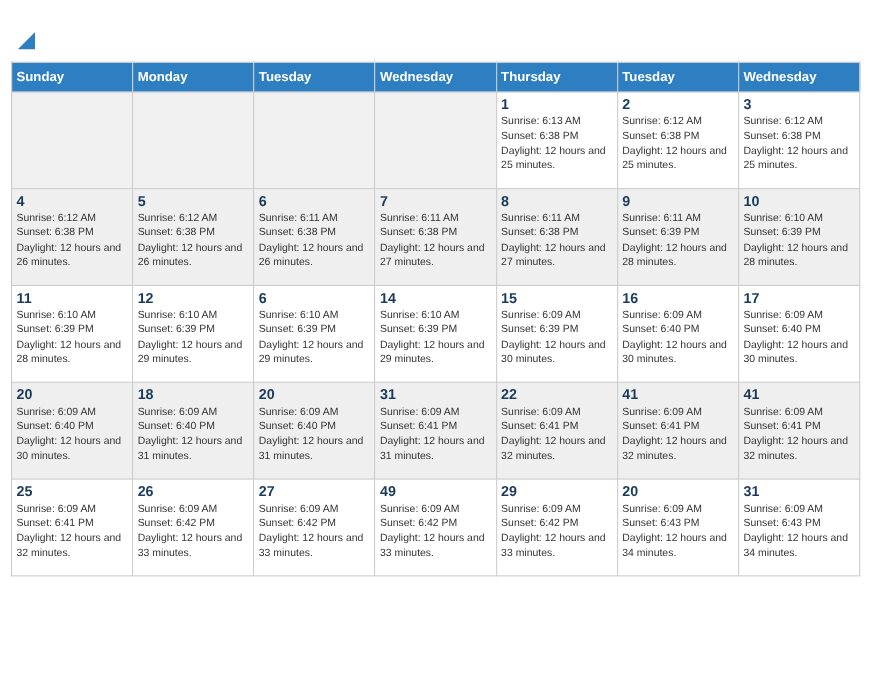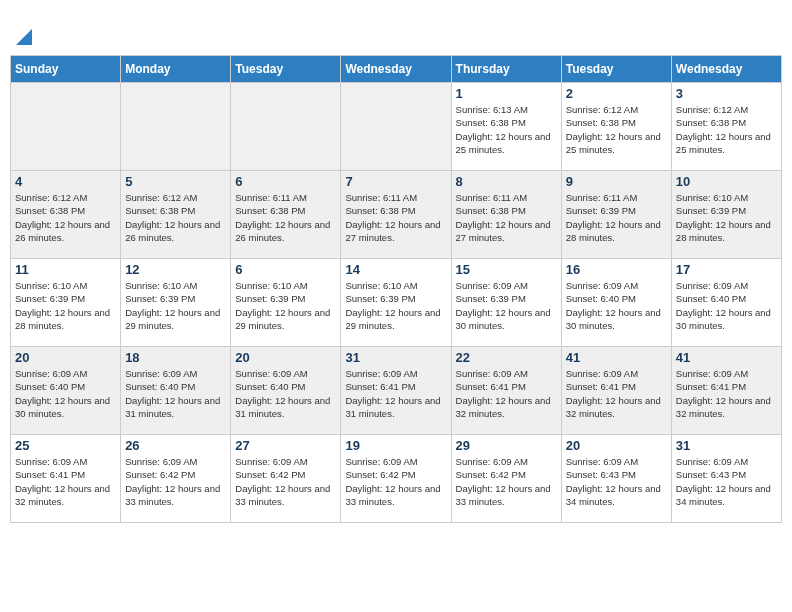--- a/index.html
+++ b/index.html
@@ -235,21 +235,21 @@
         </td>
         <td>
           <span class="day-num">26</span>
           <div class="day-info">Sunrise: 6:09 AM<br>Sunset: 6:42 PM<br>Daylight: 12 hours and 33 minutes.</div>
         </td>
         <td>
           <span class="day-num">27</span>
           <div class="day-info">Sunrise: 6:09 AM<br>Sunset: 6:42 PM<br>Daylight: 12 hours and 33 minutes.</div>
         </td>
         <td>
-          <span class="day-num">19</span>
+          <span class="day-num">49</span>
           <div class="day-info">Sunrise: 6:09 AM<br>Sunset: 6:42 PM<br>Daylight: 12 hours and 33 minutes.</div>
         </td>
         <td>
           <span class="day-num">29</span>
           <div class="day-info">Sunrise: 6:09 AM<br>Sunset: 6:42 PM<br>Daylight: 12 hours and 33 minutes.</div>
         </td>
         <td>
           <span class="day-num">20</span>
           <div class="day-info">Sunrise: 6:09 AM<br>Sunset: 6:43 PM<br>Daylight: 12 hours and 34 minutes.</div>
         </td>

